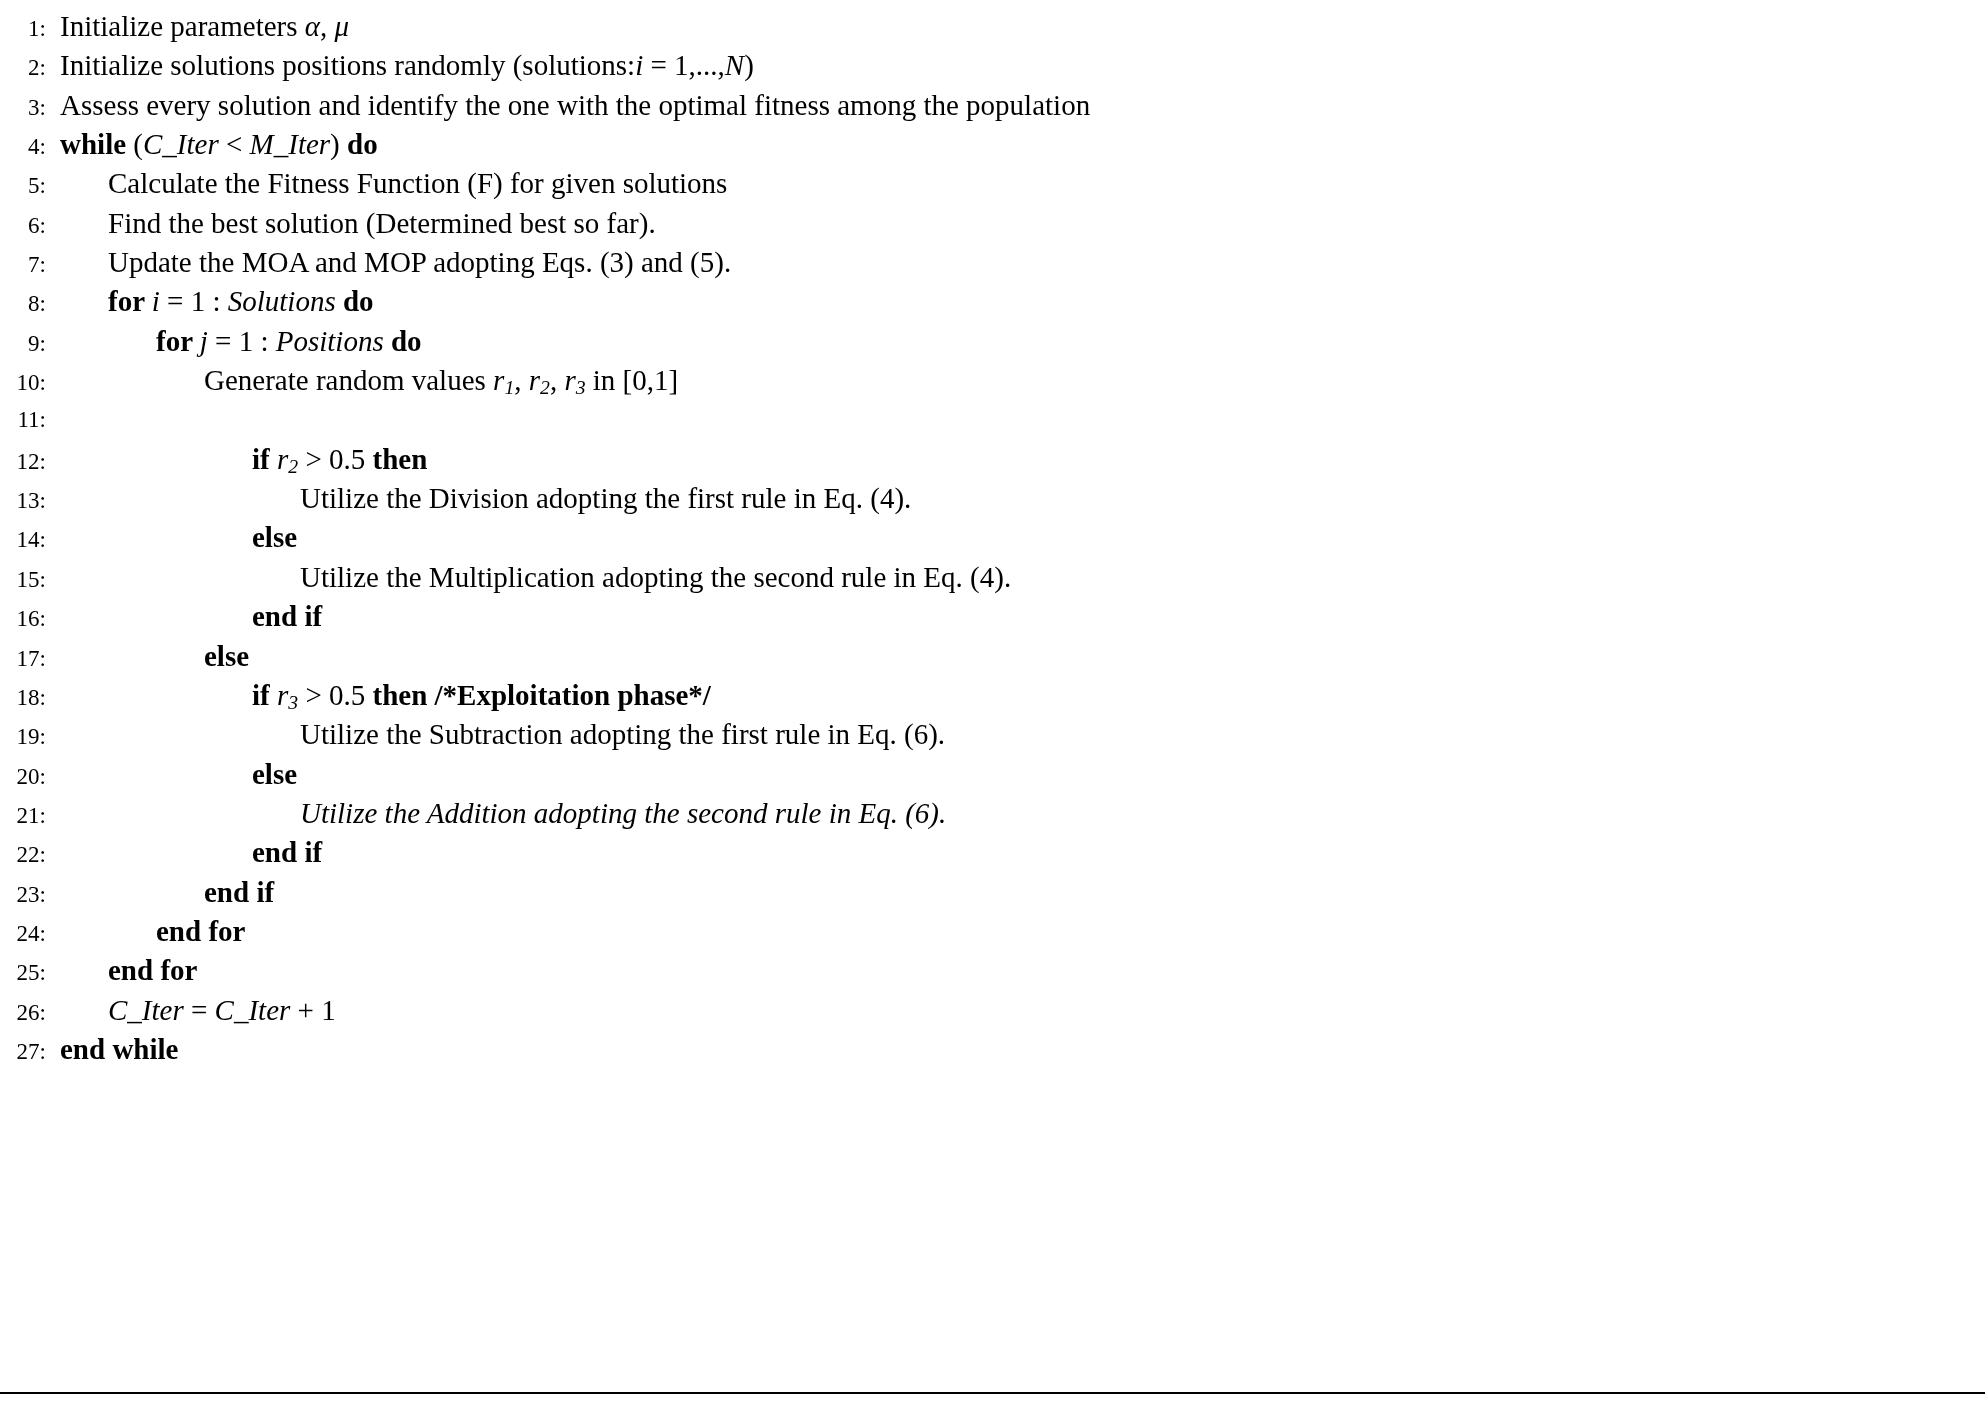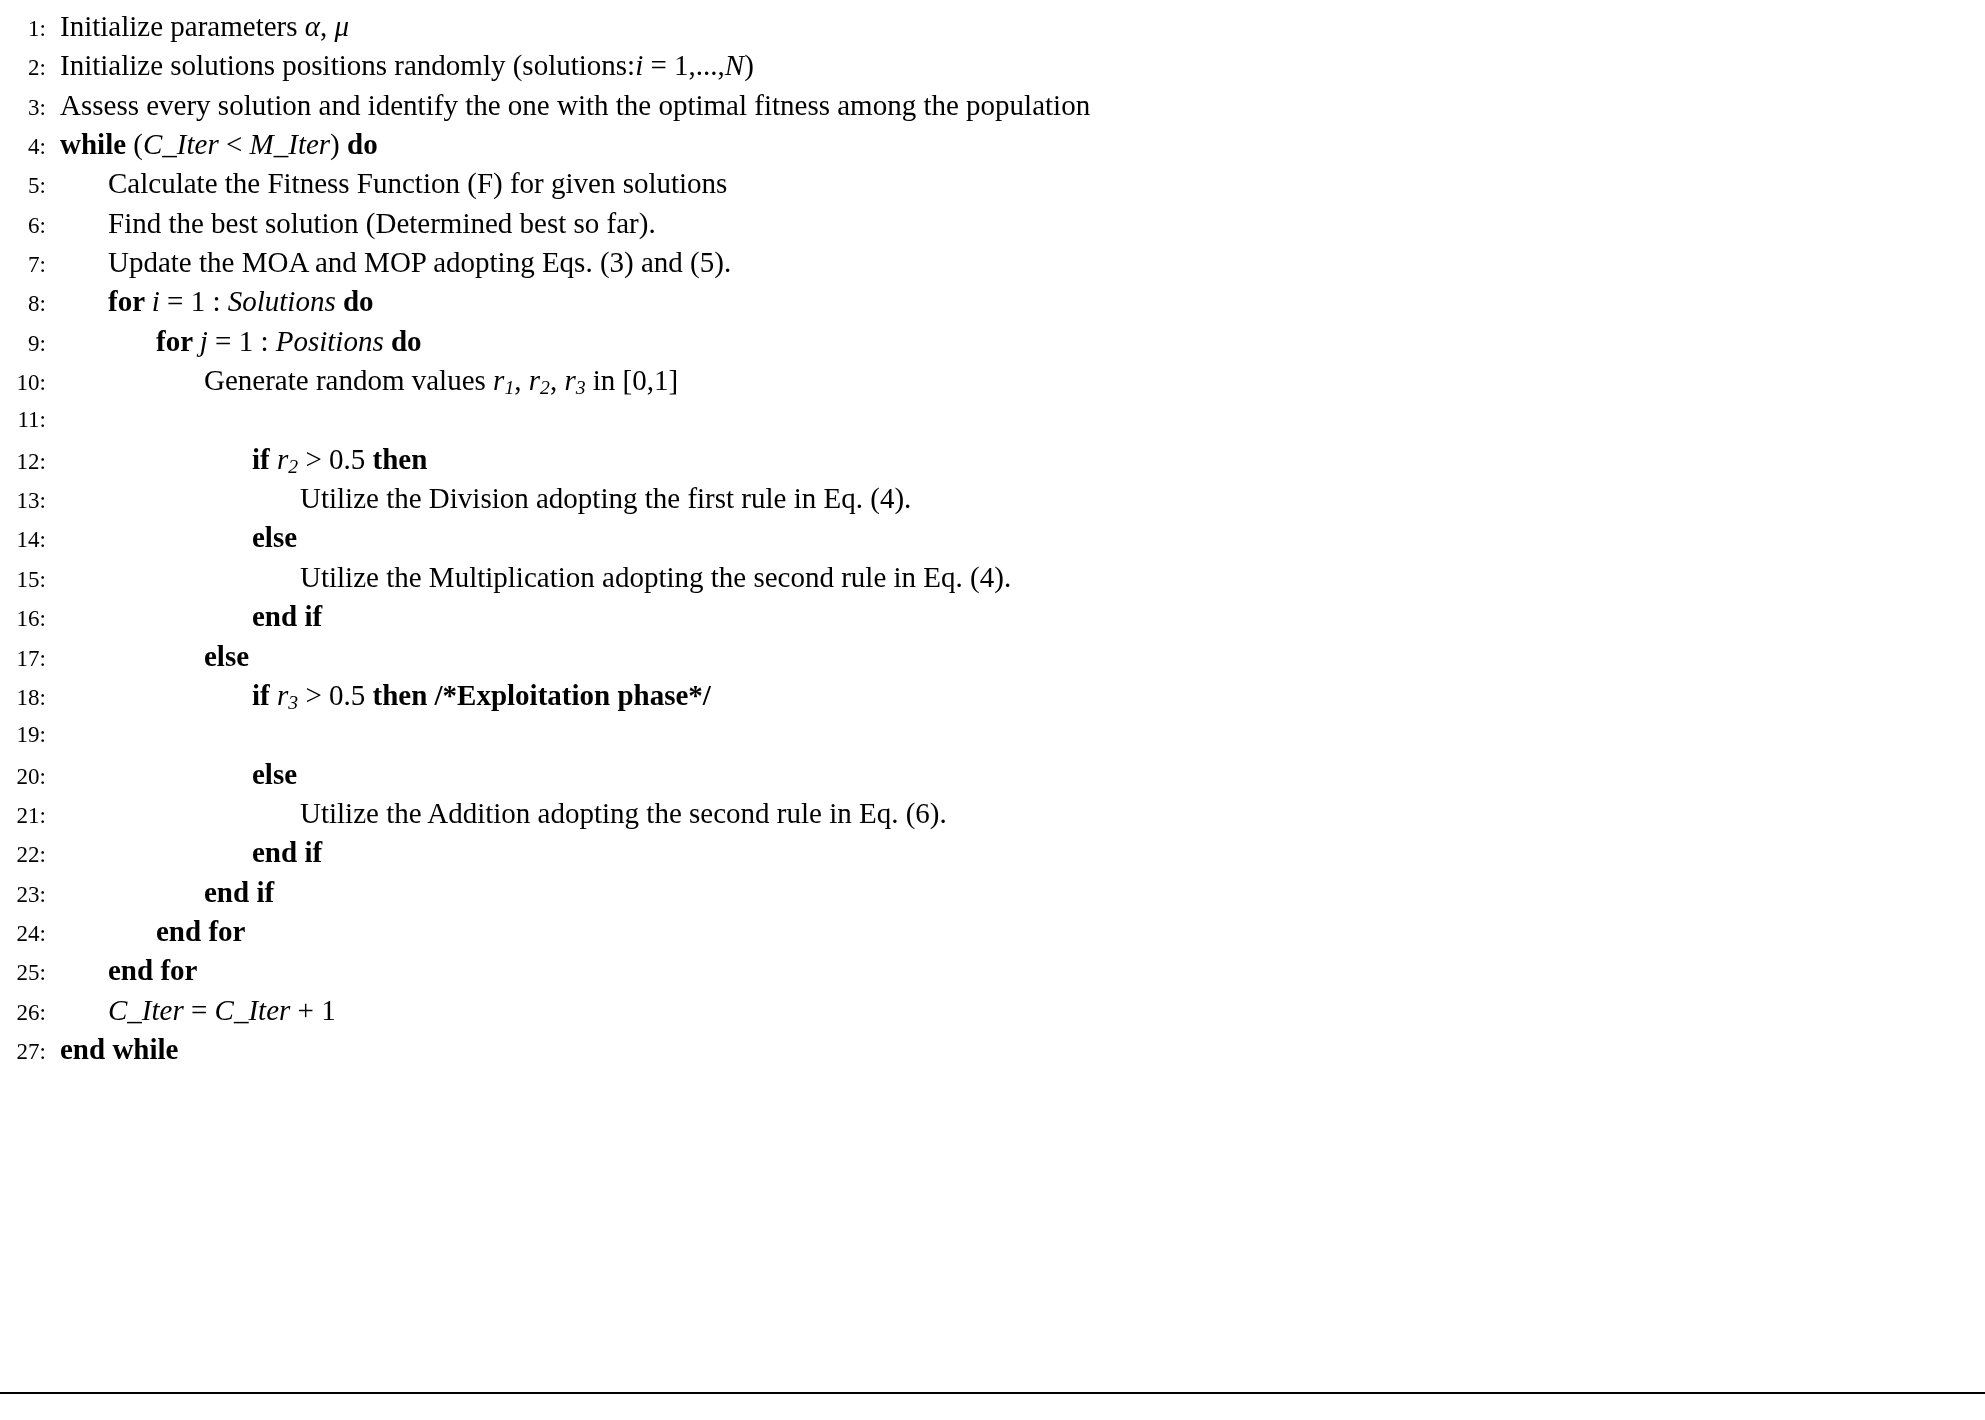--- a/index.html
+++ b/index.html
@@ -72,23 +72,23 @@
       <div class="line"><span class="num">9:</span><span class="content" style="padding-left: 110px;"><span class="seg-b">for </span><span class="seg-i">j</span><span> = 1 : </span><span class="seg-i">Positions</span><span> </span><span class="seg-b">do</span></span></div>
       <div class="line"><span class="num">10:</span><span class="content" style="padding-left: 158px;"><span>Generate random values </span><span class="seg-i">r</span><span class="seg-sub">1</span><span>, </span><span class="seg-i">r</span><span class="seg-sub">2</span><span>, </span><span class="seg-i">r</span><span class="seg-sub">3</span><span> in [0,1]</span></span></div>
       <div class="line"><span class="num">11:</span></div>
       <div class="line"><span class="num">12:</span><span class="content" style="padding-left: 206px; font-family: Liberation Serif, serif;"><span class="seg-b">if </span><span class="seg-i">r</span><span class="seg-sub">2</span><span> &gt; 0.5 </span><span class="seg-b">then</span></span></div>
       <div class="line"><span class="num">13:</span><span class="content" style="padding-left: 254px;"><span>Utilize the Division adopting the first rule in Eq. (4).</span></span></div>
       <div class="line"><span class="num">14:</span><span class="content" style="padding-left: 206px;"><span class="seg-b">else</span></span></div>
       <div class="line"><span class="num">15:</span><span class="content" style="padding-left: 254px;"><span>Utilize the Multiplication adopting the second rule in Eq. (4).</span></span></div>
       <div class="line"><span class="num">16:</span><span class="content" style="padding-left: 206px;"><span class="seg-b">end if</span></span></div>
       <div class="line"><span class="num">17:</span><span class="content" style="padding-left: 158px;"><span class="seg-b">else</span></span></div>
       <div class="line"><span class="num">18:</span><span class="content" style="padding-left: 206px;"><span class="seg-b">if </span><span class="seg-i">r</span><span class="seg-sub">3</span><span> &gt; 0.5 </span><span class="seg-b">then /*Exploitation phase*/</span></span></div>
-      <div class="line"><span class="num">19:</span></div>
+      <div class="line"><span class="num">19:</span><span class="content" style="padding-left: 254px;"><span>Utilize the Subtraction adopting the first rule in Eq. (6).</span></span></div>
       <div class="line"><span class="num">20:</span><span class="content" style="padding-left: 206px;"><span class="seg-b">else</span></span></div>
-      <div class="line"><span class="num">21:</span><span class="content" style="padding-left: 254px;"><span>Utilize the Addition adopting the second rule in Eq. (6).</span></span></div>
+      <div class="line"><span class="num">21:</span><span class="content" style="padding-left: 254px; font-style: italic;"><span>Utilize the Addition adopting the second rule in Eq. (6).</span></span></div>
       <div class="line"><span class="num">22:</span><span class="content" style="padding-left: 206px;"><span class="seg-b">end if</span></span></div>
       <div class="line"><span class="num">23:</span><span class="content" style="padding-left: 158px;"><span class="seg-b">end if</span></span></div>
       <div class="line"><span class="num">24:</span><span class="content" style="padding-left: 110px;"><span class="seg-b">end for</span></span></div>
       <div class="line"><span class="num">25:</span><span class="content" style="padding-left: 62px;"><span class="seg-b">end for</span></span></div>
       <div class="line"><span class="num">26:</span><span class="content" style="padding-left: 62px;"><span class="seg-i">C_Iter</span><span> = </span><span class="seg-i">C_Iter</span><span> + 1</span></span></div>
       <div class="line"><span class="num">27:</span><span class="content" style="padding-left: 14px;"><span class="seg-b">end while</span></span></div>
     </div>
   <div class="bottom-rule"></div>
 </div>
 

